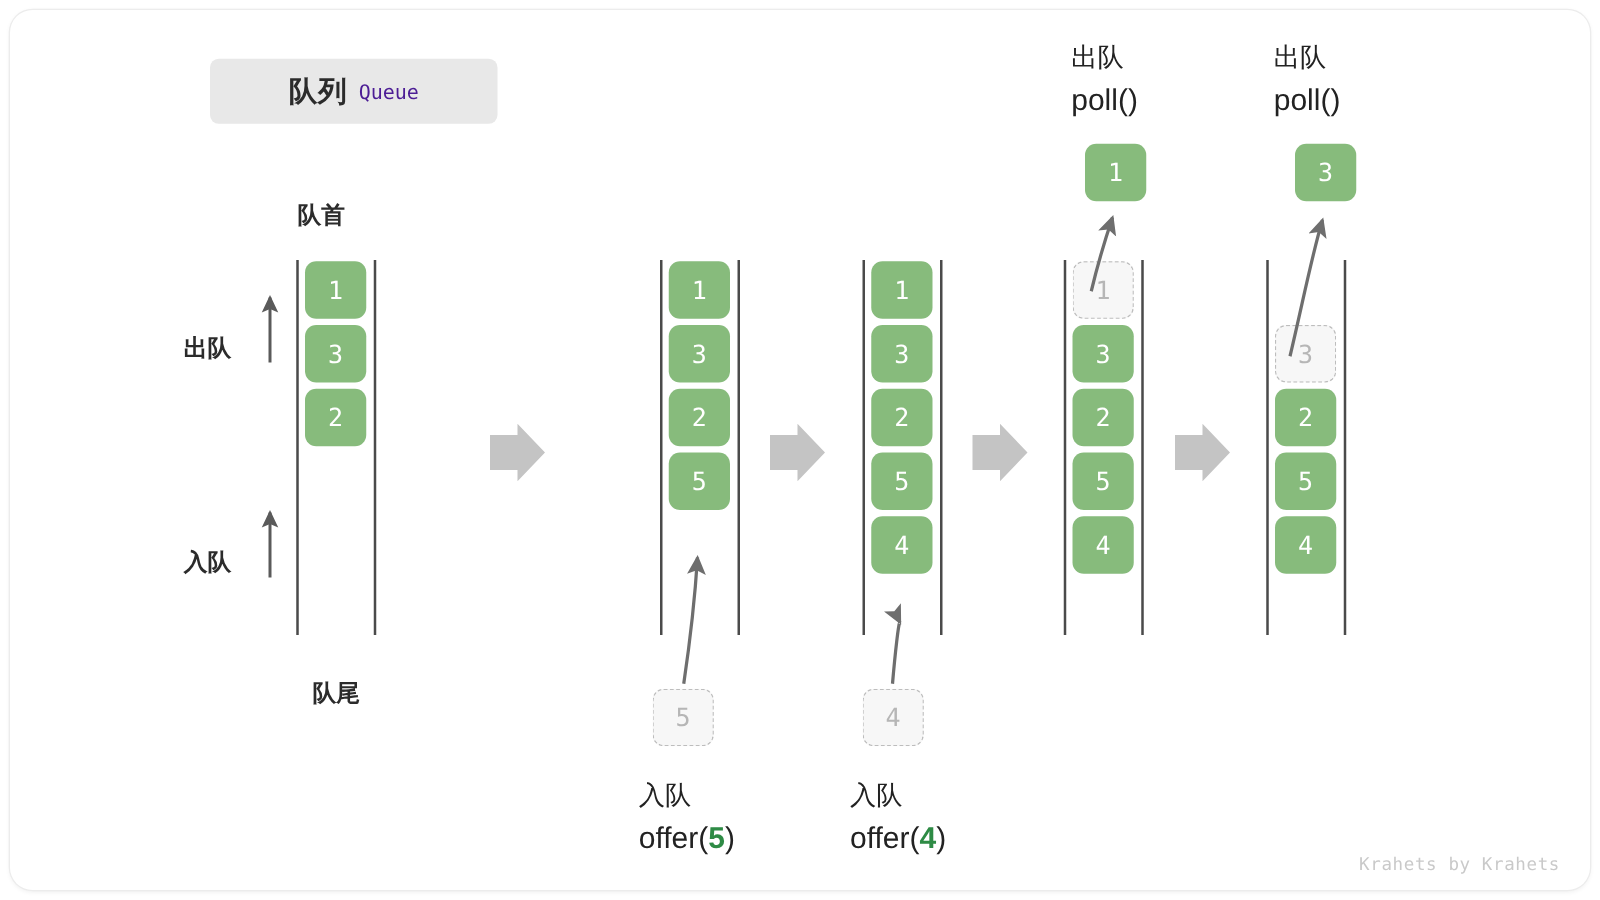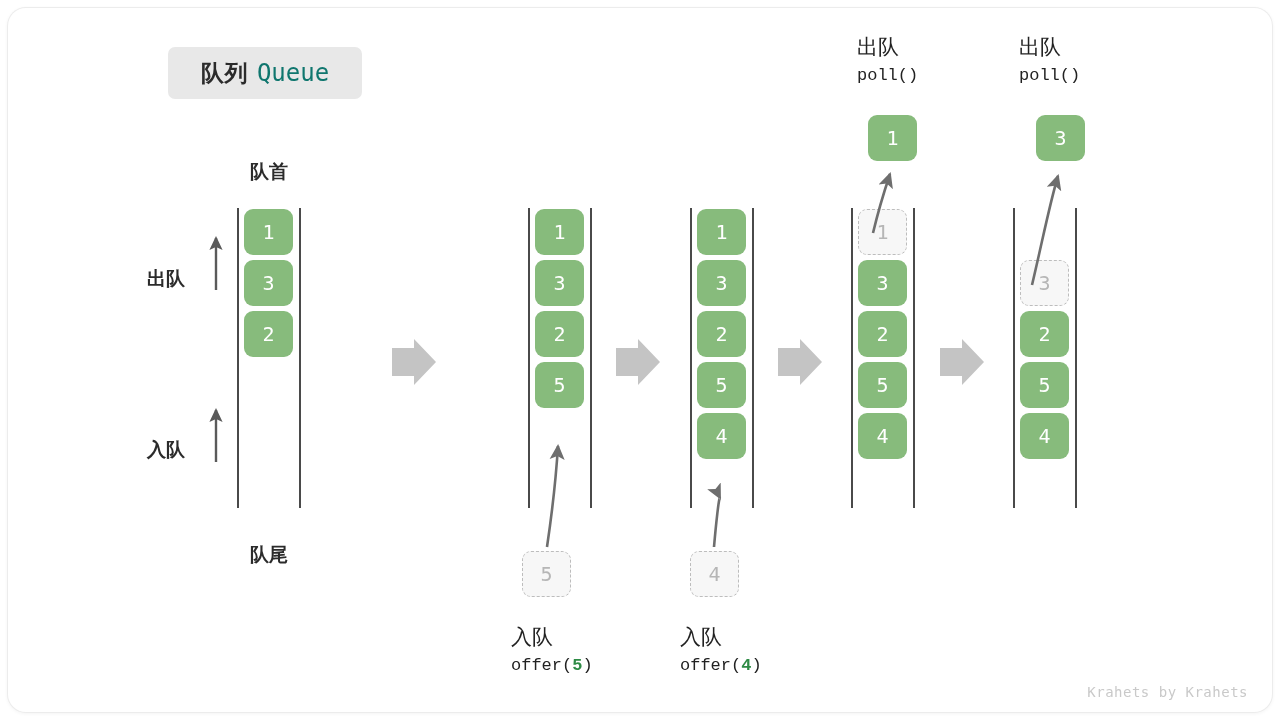--- a/index.html
+++ b/index.html
@@ -30,40 +30,40 @@
     border-radius: 18px;
     box-shadow: 0 0 0 1px #ececec, 0 1px 4px rgba(0,0,0,0.07);
     box-sizing: border-box;
   }
 
   
   .title-chip {
     position: absolute;
     left: 168px;
     top: 47px;
-    width: 194px;
+    width: 230px;
     height: 52px;
     background: #e8e8e8;
     border-radius: 7px;
     display: flex;
     align-items: center;
     justify-content: center;
     gap: 9px;
   }
   .title-cn {
     font-family: "Liberation Sans", "DejaVu Sans", sans-serif;
     font-size: 23px;
     font-weight: bold;
     color: #2b2b2b;
     letter-spacing: 0.5px;
   }
   .title-en {
     font-family: "DejaVu Sans Mono", "Liberation Mono", monospace;
-    font-size: 24px;
-    color: #0f766e;
+    font-size: 16px;
+    color: #4c1d95;
   }
 
   
   .column { position: absolute; }
 
   .rail {
     position: absolute;
     top: 0;
     width: 1.6px;
     height: 300px;
@@ -137,22 +137,22 @@
     position: absolute;
     white-space: nowrap;
     line-height: 1.52;
   }
   .caption .cn {
     font-family: "Liberation Sans", "DejaVu Sans", sans-serif;
     font-size: 21px;
     color: #222222;
   }
   .caption .code {
-    font-family: Liberation Mono, monospace;
-    font-size: 17px;
+    font-family: Liberation Sans, sans-serif;
+    font-size: 24px;
     color: #222222;
   }
   .caption .code .arg { color: #2e8b45; font-weight: bold; }
 
   
   #overlay {
     position: absolute;
     left: 0; top: 0;
     width: 1280px; height: 720px;
     pointer-events: none;
@@ -172,21 +172,21 @@
 <body>
 
 <div id="stage">
   <div class="card"></div>
 
   <div class="title-chip">
     <span class="title-cn">队列</span>
     <span class="title-en">Queue</span>
   </div>
 
-  <div class="edge-label" style="left:238px; top:159px; width:62px; text-align:center;">队首</div>
+  <div class="edge-label" style="left:238px; top:159px; width:62px; text-align:left;">队首</div>
 
   <div class="column" id="col-initial" style="left:237px; top:208px;">
     <div class="rail left"></div>
     <div class="rail right"></div>
     <div class="cell filled" style="top:1px;">1</div>
     <div class="cell filled" style="top:52px;">3</div>
     <div class="cell filled" style="top:103px;">2</div>
   </div>
 
   <div class="edge-label" style="left:238px; top:542px; width:62px; text-align:center;">队尾</div>

